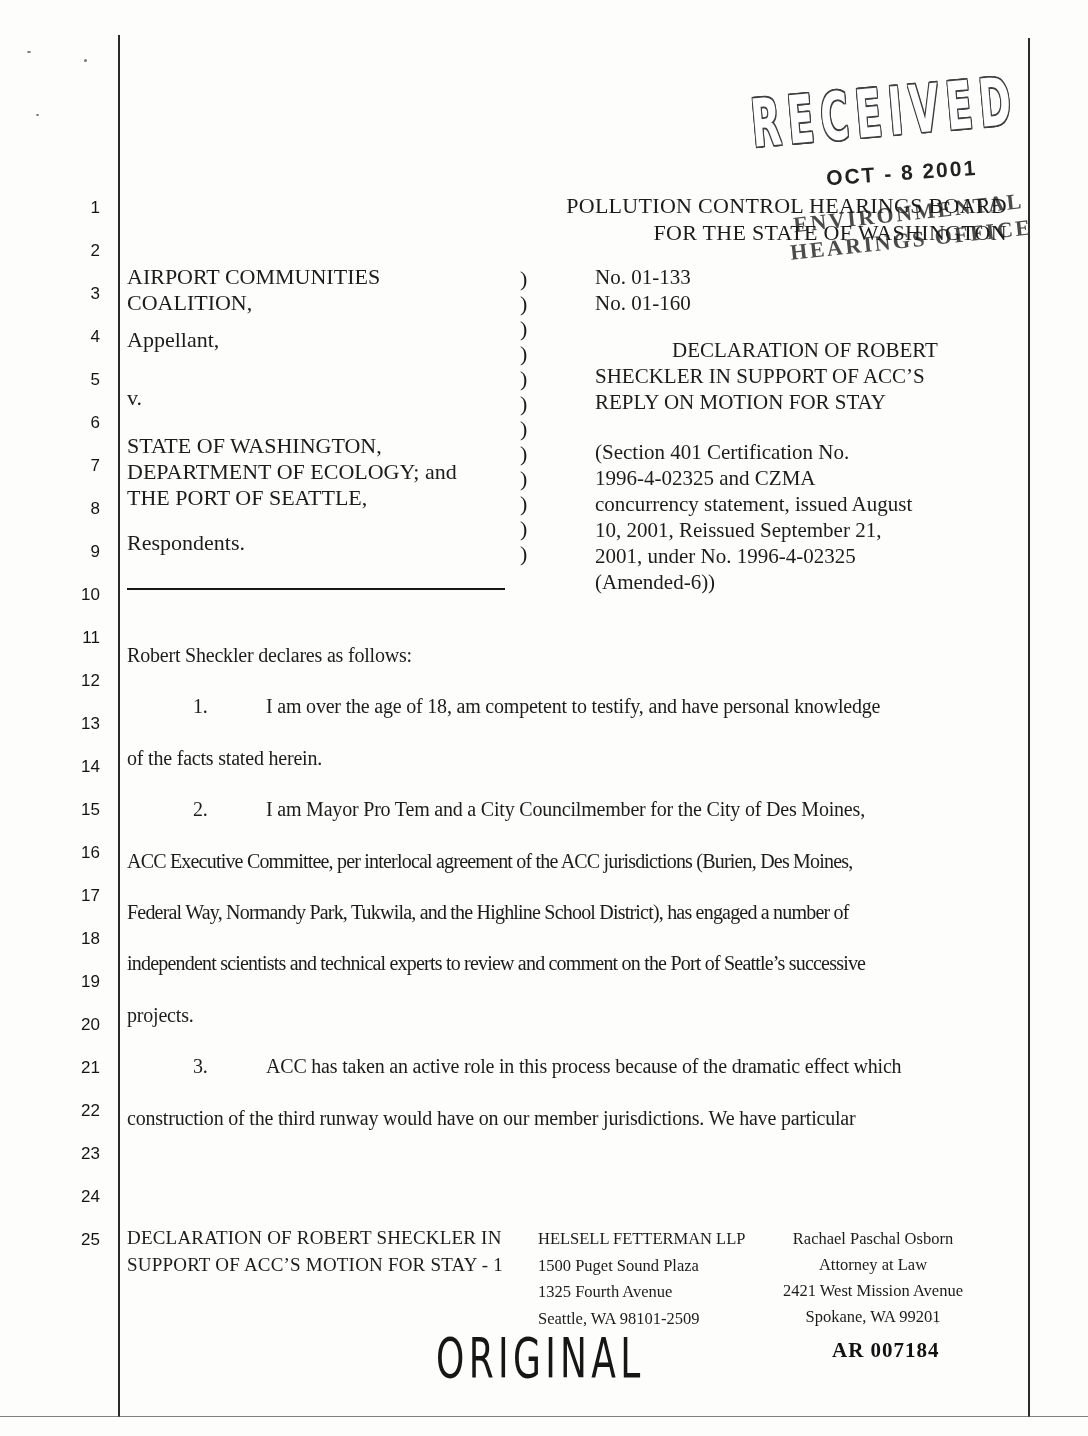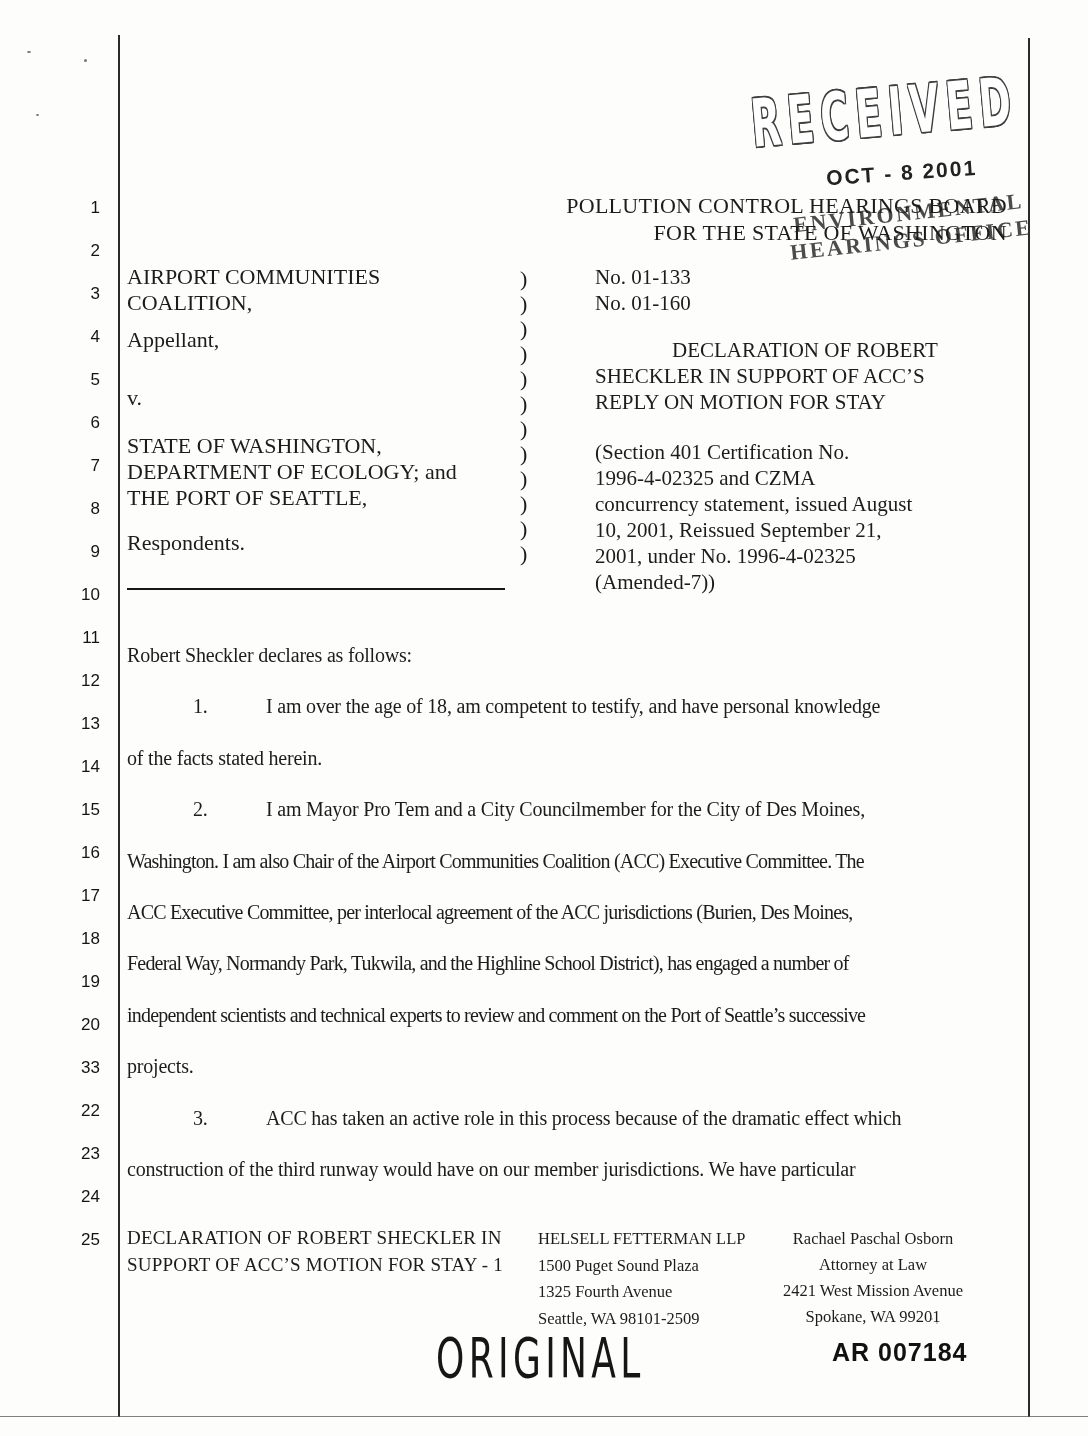--- a/index.html
+++ b/index.html
@@ -44,22 +44,22 @@
   .stamp-date{position:absolute;left:826px;top:161px;transform:rotate(-4deg);
       font-family:"Liberation Sans",sans-serif;font-weight:600;font-size:21px;
       letter-spacing:2px;color:#222;white-space:nowrap;}
   .stamp-office{position:absolute;left:786px;top:212px;transform:rotate(-6deg);transform-origin:left top;
       font-family:"Liberation Serif",serif;font-weight:700;font-size:22px;line-height:27px;
       letter-spacing:2.5px;color:#333;opacity:.88;text-align:center;white-space:nowrap;}
   .stamp-original{position:absolute;left:436px;top:1326px;}
   .stamp-original span{display:inline-block;font-family:"DejaVu Sans",sans-serif;font-weight:400;
       font-size:50px;letter-spacing:6px;transform:scaleX(.72) scaleY(1.1);transform-origin:left top;
       color:#161616;white-space:nowrap;}
-  .stamp-ar{position:absolute;left:832px;top:1338px;font-family:Liberation Sans, sans-serif;
-      font-weight:700;font-size:25px;letter-spacing:1px;color:#111;white-space:nowrap;}
+  .stamp-ar{position:absolute;left:832px;top:1338px;font-family:Liberation Serif, serif;
+      font-weight:700;font-size:21px;letter-spacing:1px;color:#111;white-space:nowrap;}
   
   .speck{position:absolute;background:#777;border-radius:50%;}
 </style>
 </head>
 <body>
 
 <div class="page">
 
   <div class="rule-left"></div>
   <div class="rule-right"></div>
@@ -86,21 +86,21 @@
       <div>11</div>
       <div>12</div>
       <div>13</div>
       <div>14</div>
       <div>15</div>
       <div>16</div>
       <div>17</div>
       <div>18</div>
       <div>19</div>
       <div>20</div>
-      <div>33</div>
+      <div>21</div>
       <div>22</div>
       <div>23</div>
       <div>24</div>
       <div>25</div>
     </div>
 
   <div class="stamp-received">
     <span>RECEIVED</span>
   </div>
   <div class="stamp-date">OCT - 8 2001</div>
@@ -146,39 +146,36 @@
     <div>No. 01-133</div>
     <div>No. 01-160</div>
     <div class="gap21">DECLARATION OF ROBERT</div>
     <div>SHECKLER IN SUPPORT OF ACC’S</div>
     <div>REPLY ON MOTION FOR STAY</div>
     <div class="gap24">(Section 401 Certification No.</div>
     <div>1996-4-02325 and CZMA</div>
     <div>concurrency statement, issued August</div>
     <div>10, 2001, Reissued September 21,</div>
     <div>2001, under No. 1996-4-02325</div>
-    <div>(Amended-7))</div>
+    <div>(Amended-6))</div>
   </div>
 
   <div class="bodytext">
 
   <div class="bline">
       <span>Robert Sheckler declares as follows:</span>
     </div>
       <div class="bline">
       <span class="pnum">1.</span><span>I am over the age of 18, am competent to testify, and have personal knowledge</span>
     </div>
       <div class="bline">
       <span>of the facts stated herein.</span>
     </div>
       <div class="bline">
       <span class="pnum">2.</span><span>I am Mayor Pro Tem and a City Councilmember for the City of Des Moines,</span>
-    </div>
-      <div class="bline" style="letter-spacing: -0.8px;">
-      <span>Washington.  I am also Chair of the Airport Communities Coalition (ACC) Executive Committee.  The</span>
     </div>
       <div class="bline" style="letter-spacing: -0.8px;">
       <span>ACC Executive Committee, per interlocal agreement of the ACC jurisdictions (Burien, Des Moines,</span>
     </div>
       <div class="bline" style="letter-spacing: -0.8px;">
       <span>Federal Way, Normandy Park, Tukwila, and the Highline School District), has engaged a number of</span>
     </div>
       <div class="bline" style="letter-spacing: -0.8px;">
       <span>independent scientists and technical experts to review and comment on the Port of Seattle’s successive</span>
     </div>

